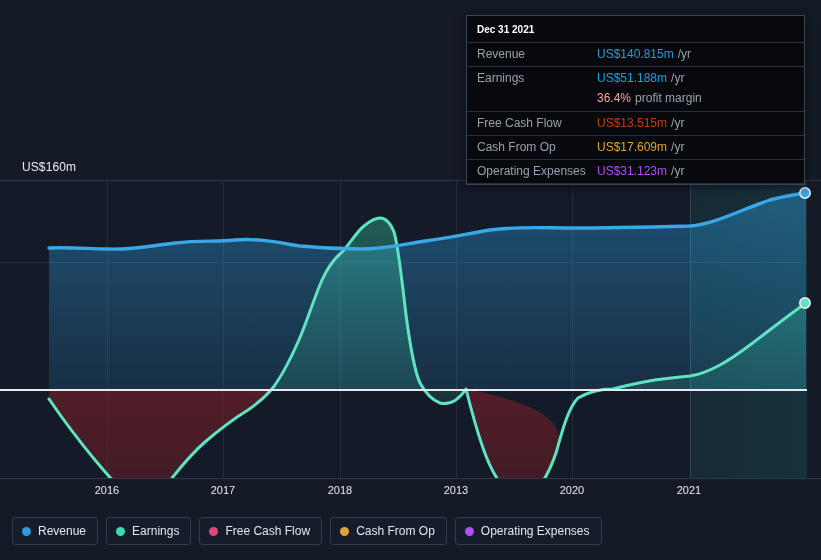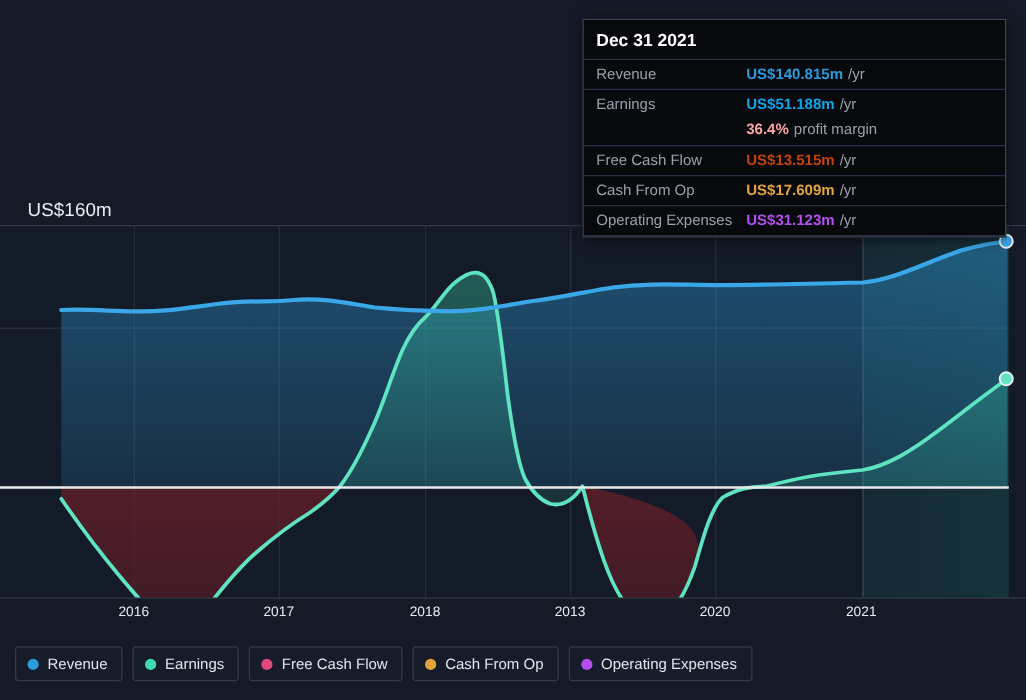--- a/index.html
+++ b/index.html
@@ -24,39 +24,39 @@
   .zeroline{position:absolute;left:0;top:219px;width:807px;height:1.5px;background:#e6eaf0;}
 
   .vgrid{position:absolute;top:10px;width:1px;height:298px;background:#252c3b;}
 
   
   .forecast-band{position:absolute;left:690px;top:10px;width:117px;height:298px;
      background:linear-gradient(90deg,rgba(29,120,120,.16),rgba(29,130,125,.22));}
   .forecast-edge{position:absolute;left:690px;top:10px;width:1px;height:298px;background:#2f4a55;}
 
   
-  .ylab{position:absolute;font-size:15px;color:#e8ecf2;letter-spacing:.1px;white-space:nowrap;}
+  .ylab{position:absolute;font-size:12px;color:#e8ecf2;letter-spacing:.1px;white-space:nowrap;}
   .xlab{position:absolute;font-size:11px;color:#e8ecf2;text-align:center;width:60px;}
 
   
   svg.chart{position:absolute;left:0;top:0;width:821px;height:318px;display:block;}
 
   
   .tooltip{
     position:absolute;left:466px;top:15px;width:339px;
     background:#08090c;border:1px solid #3b4252;
     padding:0;box-sizing:border-box;
     box-shadow:0 2px 10px rgba(0,0,0,.55);
   }
-  .tt-date{font-size:14px;font-weight:bold;color:#ffffff;padding:8px 10px 7px 10px;}
+  .tt-date{font-size:10px;font-weight:bold;color:#ffffff;padding:8px 10px 7px 10px;}
   .tt-row{display:flex;align-items:baseline;border-top:1px solid #2b3040;
           padding:4px 10px 4px 10px;font-size:12px;line-height:15px;}
   .tt-row.sub{border-top:none;padding-top:1px;padding-bottom:5px;}
   .tt-label{width:120px;color:#9aa1ae;flex:none;}
-  .tt-val{font-weight:bold;text-align:right;}
+  .tt-val{font-weight:normal;text-align:right;}
   .tt-unit{color:#9aa1ae;font-weight:normal;margin-left:4px;}
   .tt-spacer{width:120px;flex:none;}
   .tt-bottom{border-top:1px solid #2b3040;height:0;}
 
   
   .legend{position:absolute;left:12px;top:517px;display:flex;gap:8px;}
   .lg-item{display:flex;align-items:center;gap:7px;
            border:1px solid #333b4b;border-radius:3px;
            padding:6px 11px 6px 9px;background:#161c29;}
   .lg-dot{width:9px;height:9px;border-radius:50%;flex:none;}

